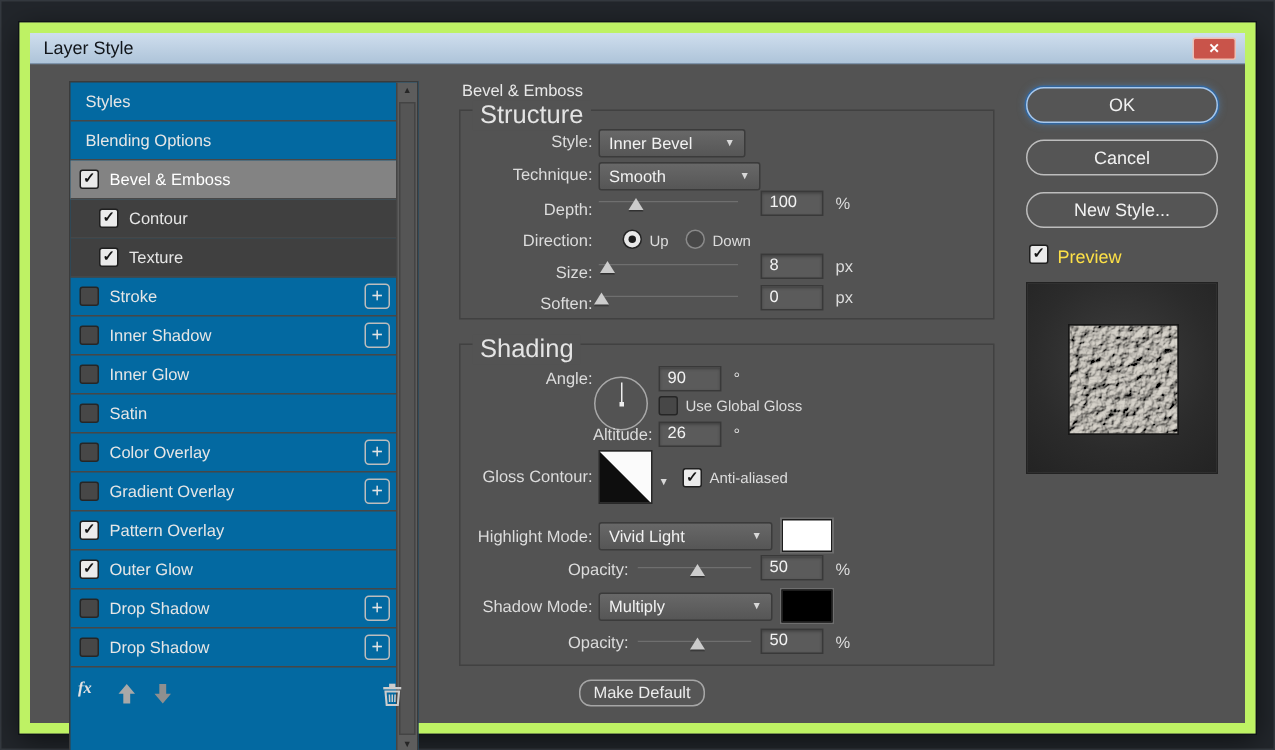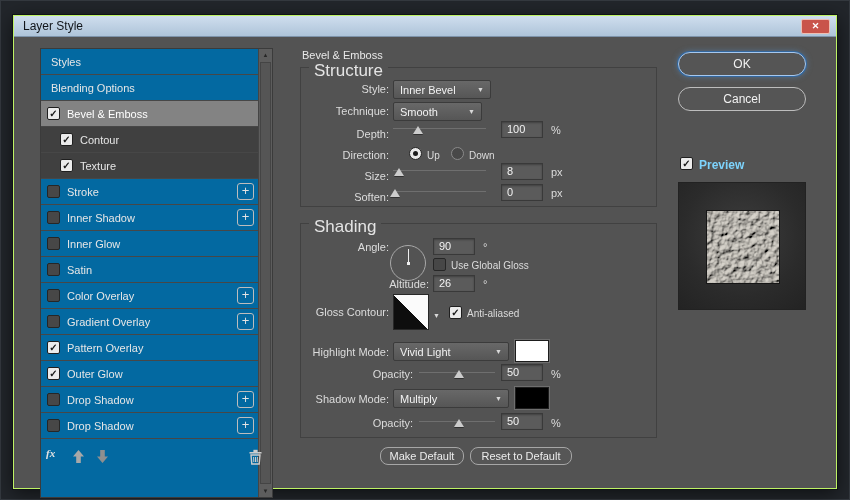--- a/index.html
+++ b/index.html
@@ -1,21 +1,21 @@
 <!DOCTYPE html>
 <html><head>
 <meta charset="utf-8">
 <style>
   * { margin:0; padding:0; box-sizing:border-box; }
   html,body { width:850px; height:500px; }
   body { background:#22262b; font-family:"Liberation Sans", sans-serif; position:relative; overflow:hidden; }
   .stage { position:absolute; inset:0; box-shadow:inset 0 0 0 1px #34393f; }
 
   .window { position:absolute; left:13px; top:15px; width:824px; height:474px;
-            background:#535353; border:1px solid #bef264;
+            background:#535353; border:7px solid #bef264;
             box-shadow:0 0 0 1px #0e1217, 0 4px 18px rgba(0,0,0,.6); }
   .titlebar { height:21px; background:linear-gradient(#cfdeee,#aec4d9); display:flex; align-items:center;
               padding:0 6px 0 9px; border-bottom:1px solid #7d93aa; }
   .title { font-size:12px; color:#11151a; }
   .closebtn { margin-left:auto; width:29px; height:15px; background:#c9544a; border:1px solid #edbfb4;
               border-radius:2px; color:#fff; font-size:9px; font-weight:bold; text-align:center; line-height:13px; }
   .content { position:absolute; left:0; right:0; top:21px; bottom:0; background:#535353; }
 
   
   .sidebar { position:absolute; left:26px; top:11px; width:233px; height:450px; border:1px solid #3b3b3b; background:#0369a1; }
@@ -79,21 +79,21 @@
   .swatch.black { background:#000000; }
 
   .pbtn { position:absolute; top:410px; height:18px; border:1px solid #a6a6a6; border-radius:8px; background:#565656;
           color:#ececec; font-size:11px; display:flex; align-items:center; justify-content:center; }
 
   
   .btn { position:absolute; left:664px; width:128px; height:24px; border-radius:12px; background:#555555;
          border:1px solid #bdbdbd; color:#f2f2f2; font-size:12px; display:flex; align-items:center; justify-content:center; }
   .btn.ok { border-color:#a6c8ee; box-shadow:0 0 0 1px #33679f, 0 0 6px rgba(90,160,230,.55); }
   .preview-cb { position:absolute; left:666px; top:120px; }
-  .preview-lbl { position:absolute; left:685px; top:121px; font-size:12px; color:#7dd3fc;font-weight:bold; }
+  .preview-lbl { position:absolute; left:685px; top:121px; font-size:12px; color:#fde047; }
   .preview-box { position:absolute; left:664px; top:145px; width:128px; height:128px; border:1px solid #222222;
                  background:radial-gradient(circle at 50% 42%, #3e3e3e 0%, #2b2b2b 62%, #232323 100%); }
   .texture { position:absolute; left:28px; top:28px; width:72px; height:72px; outline:1px solid #161616; }
 </style>
 </head>
 <body>
 
 <div class="stage">
 <div class="window">
 
@@ -213,21 +213,21 @@
     <div class="gb gb-structure">
       <div class="legend">Structure</div>
 
       <div class="lbl" style="left:0;top:15px;width:88px">Style:</div>
       <div class="dd" style="left:92px;top:12px;width:98px">
         <span>Inner Bevel</span>
         <span class="dda">▼</span>
       </div>
 
       <div class="lbl" style="left:0;top:37px;width:88px">Technique:</div>
-      <div class="dd" style="left:92px;top:34px;width:89px">
+      <div class="dd" style="left:92px;top:34px;width:108px">
         <span>Smooth</span>
         <span class="dda">▼</span>
       </div>
 
       <div class="lbl" style="left:0;top:60px;width:88px">Depth:</div>
       <div class="slider" style="left:92px;top:54px;width:93px">
         <div class="track"></div>
         <div class="thumb" style="left:27%"></div>
       </div>
       <div class="numbox" style="left:200px;top:53px">100</div>
@@ -307,24 +307,24 @@
       <div class="lbl" style="left:0;top:193px;width:112px">Opacity:</div>
       <div class="slider" style="left:118px;top:191px;width:76px">
         <div class="track"></div>
         <div class="thumb" style="left:53%"></div>
       </div>
       <div class="numbox" style="left:200px;top:189px">50</div>
       <div class="unit" style="left:250px;top:193px">%</div>
     </div>
 
     <div class="pbtn" style="left:366px;width:84px">Make Default</div>
-    <div class="pbtn" style="left:456px;width:102px">Reset to Default</div>
 
     <div class="btn ok" style="top:15px">OK</div>
     <div class="btn" style="top:50px">Cancel</div>
+    <div class="btn" style="top:85px">New Style...</div>
 
     <div class="cb on preview-cb">
           <i class="chk">✓</i>
         </div>
     <div class="preview-lbl">Preview</div>
 
     <div class="preview-box">
       <svg class="texture" width="72" height="72" xmlns="http://www.w3.org/2000/svg">
         <defs>
           <filter id="rock" x="0" y="0" width="100%" height="100%">

